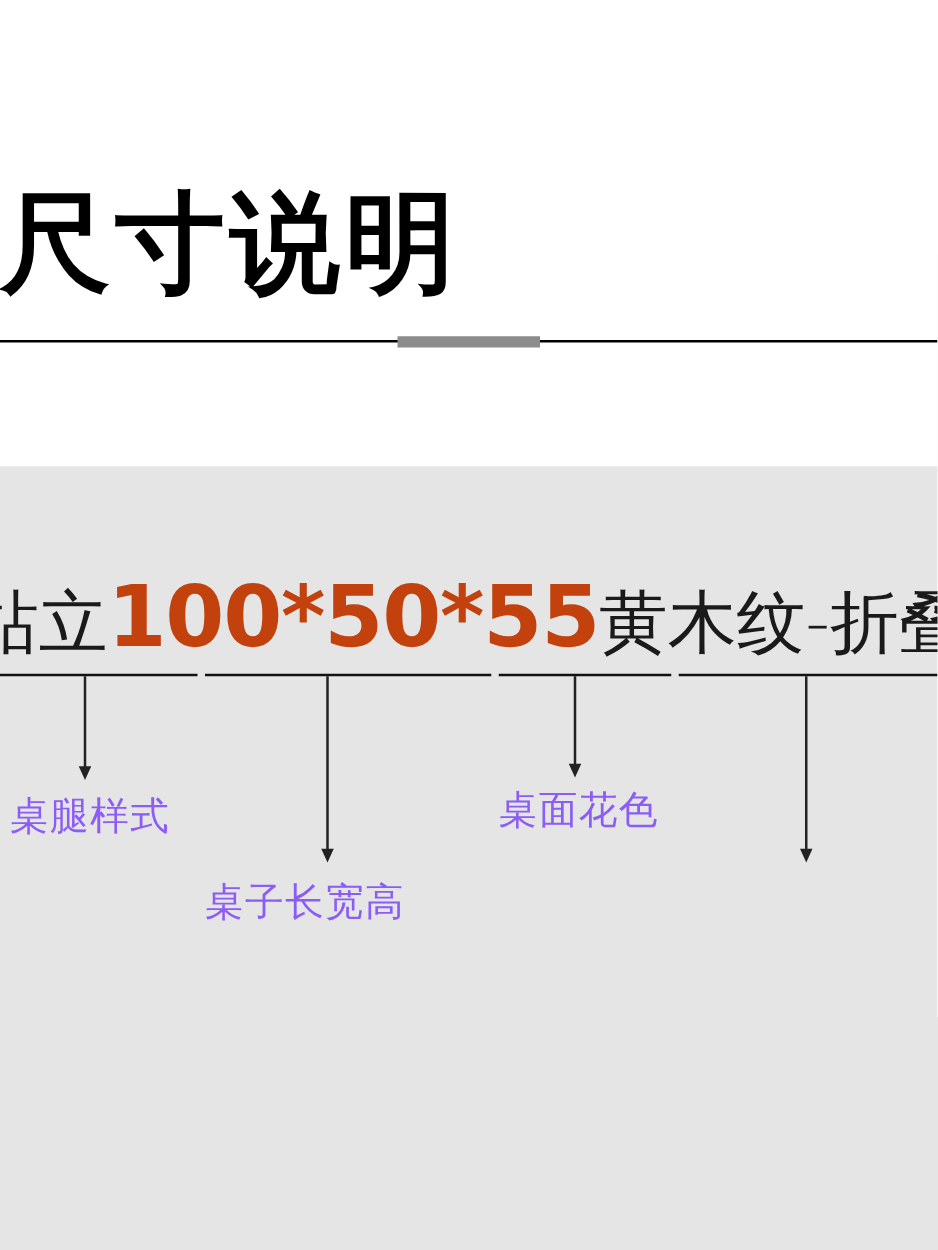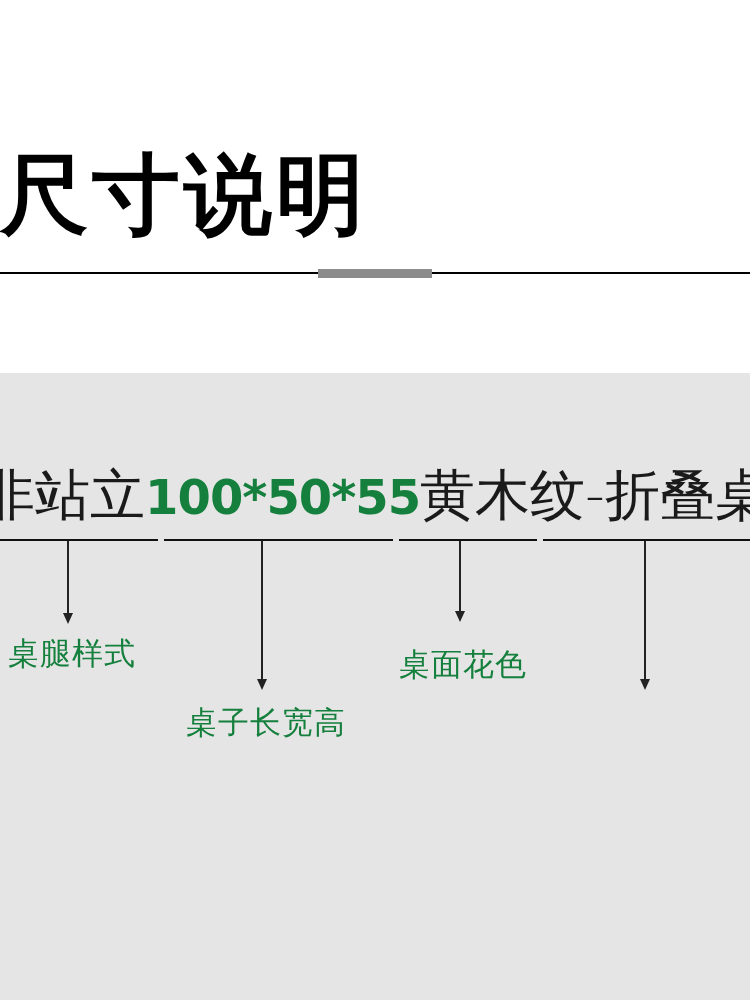--- a/index.html
+++ b/index.html
@@ -86,23 +86,23 @@
     font-family: "DejaVu Sans", "Liberation Sans", sans-serif;
     font-weight: 300;
     font-size: 55px;
     line-height: 66px;
     color: #1a1a1a;
     letter-spacing: 0px;
   }
   .seg-bold {
     font-family: "DejaVu Sans", "Liberation Sans", sans-serif;
     font-weight: 900;
-    font-size: 48px;
+    font-size: 68px;
     line-height: 66px;
-    color: #15803d;
+    color: #c2410c;
     letter-spacing: -1px;
   }
 
   
   .underline-seg {
     position: absolute;
     top: 539px;
     height: 2px;
     background: #111111;
   }
@@ -124,21 +124,21 @@
     border-top: 11px solid #222222;
   }
 
   
   .caption {
     position: absolute;
     font-family: "DejaVu Sans", "Liberation Sans", sans-serif;
     font-weight: 300;
     font-size: 31px;
     line-height: 40px;
-    color: #15803d;
+    color: #8b5cf6;
     letter-spacing: 1px;
     white-space: nowrap;
   }
 </style>
 </head>
 <body>
 
 <div id="page">
 
   <div class="header-area">
@@ -173,18 +173,18 @@
   <div class="leader" style="left:459px;top:541px;height:71px;">
     <span class="arrowhead"></span>
   </div>
 
   <div class="leader" style="left:644px;top:541px;height:139px;">
     <span class="arrowhead"></span>
   </div>
 
   <div class="caption" style="left:8px;top:633px;">桌腿样式</div>
 
-  <div class="caption" style="left:186px;top:702px;">桌子长宽高</div>
+  <div class="caption" style="left:164px;top:702px;font-family:Liberation Serif, serif;">桌子长宽高</div>
 
-  <div class="caption" style="left:399px;top:644px;text-align:right;">桌面花色</div>
+  <div class="caption" style="left:399px;top:628px;text-align:right;">桌面花色</div>
 
 
 </div>
 
 </body></html>

